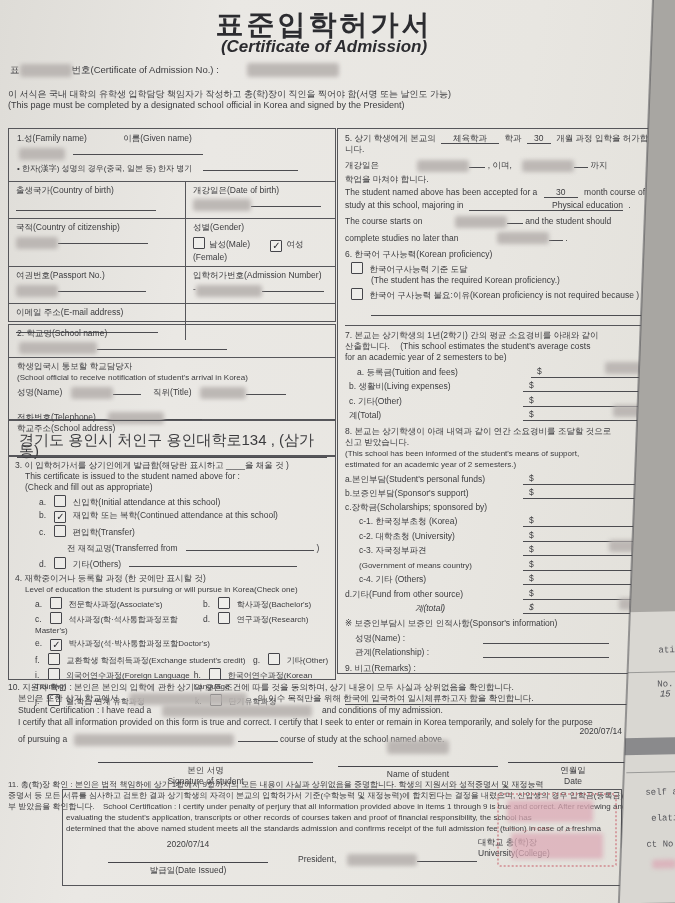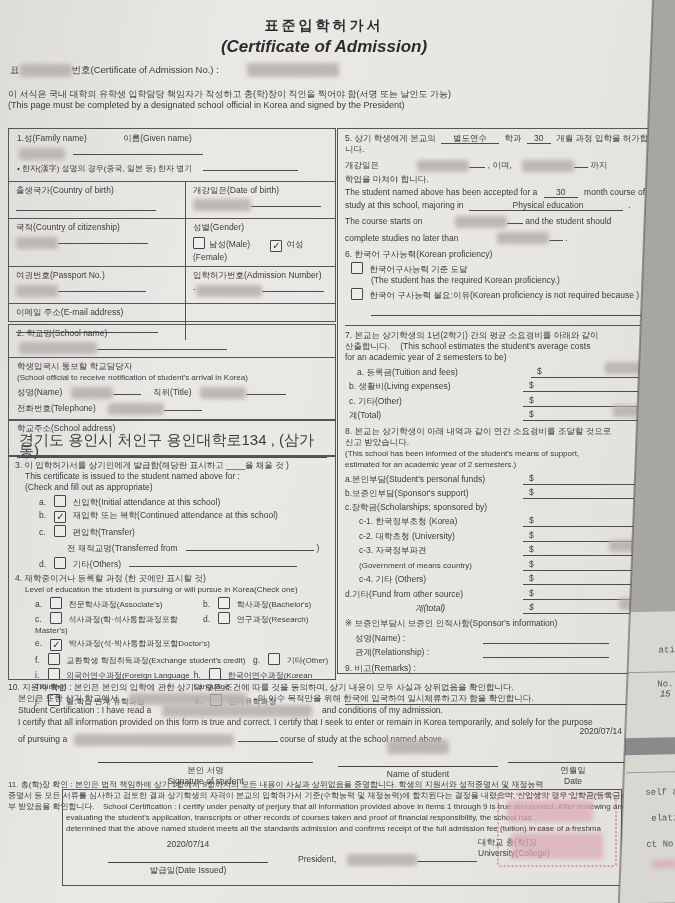--- a/index.html
+++ b/index.html
@@ -27,21 +27,21 @@
         height:12px;vertical-align:middle}
   .cb{display:inline-block;width:10px;height:10px;border:1.3px solid #45454a;border-radius:1px;
       vertical-align:-2px;text-align:center;line-height:9px;font-size:10px;font-weight:bold;
       color:#2e2e33;margin-right:4px;background:rgba(255,255,255,.25)}
   .small{font-size:8px}
   .row{margin:2px 0}
   .drow{display:flex;align-items:flex-end;margin:2.5px 0}
   .drow .lab{flex:0 0 auto}
   .drow .amt{flex:1 1 auto;border-bottom:1px solid #4c4c50;padding-left:6px;margin-left:8px;height:11px}
   
-  .title1{font-size:14px;font-weight:bold;letter-spacing:3px;line-height:24px;color:#2c2c30}
+  .title1{font-size:28px;font-weight:bold;letter-spacing:3px;line-height:24px;color:#2c2c30}
   .title2{font-size:17px;font-weight:bold;font-style:italic;line-height:20px;color:#2c2c30}
   
   .g2{display:grid;grid-template-columns:176px 1fr}
   .g2>div{border-top:1px solid #56565a;padding:3px 7px;min-height:30px}
   .g2>div.rgt{border-left:1px solid #56565a}
   
   .stamp{position:absolute;border:2px dotted rgba(198,78,92,.45);border-radius:3px}
   
   .sigc{position:absolute;text-align:center}
   .sigc .line{border-bottom:1.2px solid #45454a;height:12px;margin-bottom:2px}
@@ -131,21 +131,21 @@
     </div>
     <div style="border-top:1px solid #56565a;padding:3px 8px">
       <div>학생입국시 통보할 학교담당자</div>
       <div class="small">(School official to receive notification of student's arrival in Korea)</div>
       <div style="margin-top:1px">
         <span>성명(Name)</span>
         <span class="blur" style="width:42px;margin-left:6px"></span><span class="ul" style="width:28px"></span>
         <span style="margin-left:10px">직위(Title)</span>
         <span class="blur" style="width:46px;margin-left:6px"></span><span class="ul" style="width:40px"></span>
       </div>
-      <div style="margin-top:1px">
+      <div style="margin-top:10px">
         <span>전화번호(Telephone)</span>
         <span class="blur" style="width:56px;margin-left:10px"></span><span class="ul" style="width:38px"></span>
       </div>
     </div>
   </div>
 
   <div class="box" style="left:8px;top:420px;width:326px;height:34px">
     <div style="padding:2px 8px">
       <div>학교주소(School address)</div>
       <div style="font-size:15px;border-bottom:1px solid #4c4c50;display:inline-block;padding:0 4px 1px 2px">경기도 용인시 처인구 용인대학로134 , (삼가동)</div>
@@ -234,40 +234,40 @@
           <span class="small">단기유학과정</span></span>
       </div>
     </div>
   </div>
 
   <div class="box" style="left:337px;top:128px;width:318px;height:544px">
     <div style="padding:4px 7px">
 
       <div>
         <span>5. 상기 학생에게 본교의</span>
-        <span class="ul" style="width:58px;text-align:center;margin:0 3px"><span>별도연수</span></span>
+        <span class="ul" style="width:58px;text-align:center;margin:0 3px"><span>체육학과</span></span>
         <span>학과</span>
         <span class="ul" style="width:24px;text-align:center;margin:0 3px"><span>30</span></span>
         <span>개월 과정 입학을 허가합니다.</span>
         <div class="row">
           <span>개강일은</span>
           <span class="blur" style="width:52px;margin-left:36px"></span><span class="ul" style="width:16px"></span>
           <span>, 이며,</span>
           <span class="blur" style="width:52px;margin-left:8px"></span><span class="ul" style="width:14px"></span>
           <span>까지</span>
         </div>
         <div class="row">학업을 마쳐야 합니다.</div>
         <div class="row">
           <span>The student named above has been accepted for a</span>
           <span class="ul" style="width:34px;text-align:center;margin:0 4px"><span>30</span></span>
           <span>month course of</span>
         </div>
         <div class="row">
           <span>study at this school, majoring in</span>
-          <span class="ul" style="width:150px;text-align:center;padding-left:4px;margin:0 3px"><span>Physical education</span></span>
+          <span class="ul" style="width:150px;text-align:right;padding-left:4px;margin:0 3px"><span>Physical education</span></span>
           <span>.</span>
         </div>
         <div class="row">
           <span>The course starts on</span>
           <span class="blur" style="width:52px;margin-left:30px"></span><span class="ul" style="width:16px"></span>
           <span>and the student should</span>
         </div>
         <div class="row">
           <span>complete studies no  later than</span>
           <span class="blur" style="width:52px;margin-left:36px"></span><span class="ul" style="width:14px"></span>

